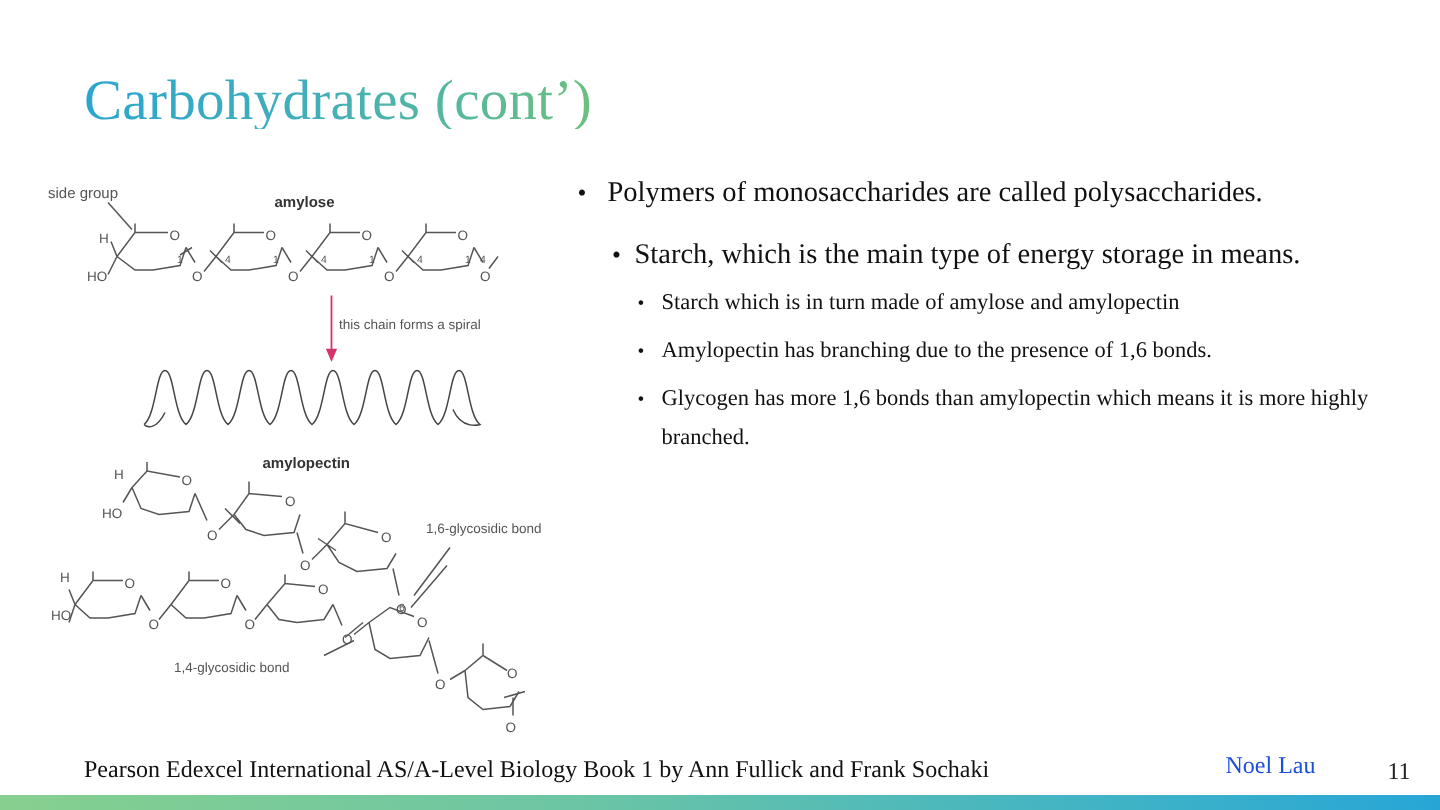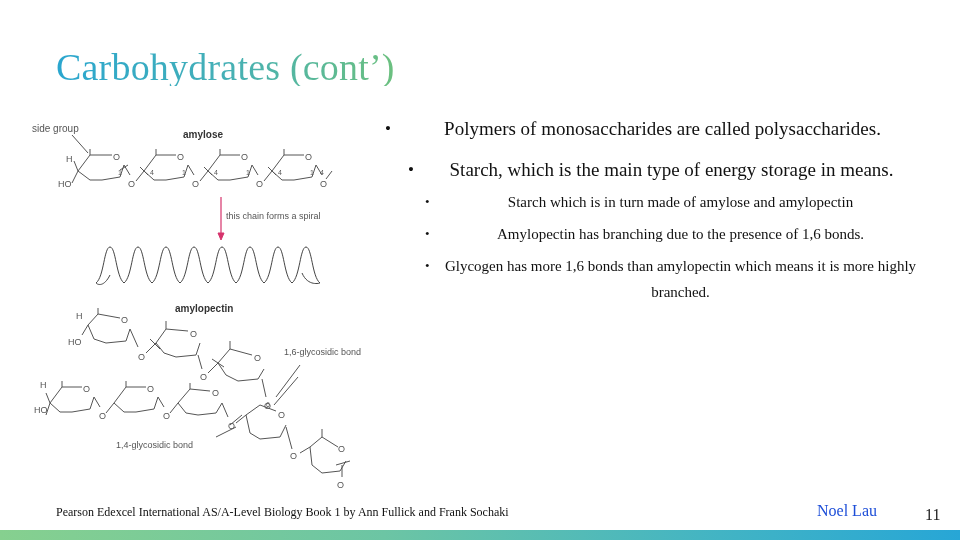--- a/index.html
+++ b/index.html
@@ -15,31 +15,31 @@
     background: linear-gradient(90deg, #2aa6cf 0%, #45b0b6 50%, #6cc07f 100%);
     -webkit-background-clip: text; background-clip: text; color: transparent;
     line-height: 1;
   }
 
   .figure { position: absolute; left: 20px; top: 115px; width: 360px; height: 380px; text-align: right; }
   .figure svg { width: 100%; height: 100%; }
   .fig-label { font-family: "Liberation Sans", "DejaVu Sans", sans-serif; fill: #555; }
   .fig-bold { font-family: "Liberation Sans", "DejaVu Sans", sans-serif; fill: #333; font-weight: bold; }
 
-  .bullets { position: absolute; left: 380px; top: 115px; width: 540px; text-align: center; }
+  .bullets { position: absolute; left: 380px; top: 115px; width: 540px; }
   .b1, .b2, .b3 { position: relative; }
   .b1 { padding-left: 25px; font-size: 19px; line-height: 28px; margin-bottom: 11px; }
   .b2 { margin-left: 23px; padding-left: 20px; font-size: 19px; line-height: 32px; margin-bottom: 3px; }
   .b3 { margin-left: 43px; padding-left: 18px; font-size: 15px; line-height: 26px; margin-bottom: 6px; }
   .b1::before, .b2::before, .b3::before {
     content: "•"; position: absolute; left: 5px; top: 0; font-size: 17px;
   }
   .b3::before { font-size: 13px; left: 2px; }
 
-  .footer-ref { position: absolute; left: 56px; top: 505px; font-size: 12px; color: #111; }
+  .footer-ref { position: absolute; left: 56px; top: 505px; font-size: 16px; color: #111; }
   .footer-author { position: absolute; left: 817px; top: 502px; font-size: 16px; color: #1d4ed8; }
   .footer-page { position: absolute; left: 925px; top: 506px; font-size: 16px; color: #222; }
 
   .bottom-bar {
     position: absolute; left: 0; top: 530px; width: 960px; height: 10px;
     background: linear-gradient(90deg, #86d08f 0%, #6cc5a4 40%, #42b4c4 75%, #27a6d6 100%);
   }
 </style>
 </head>
 <body>

